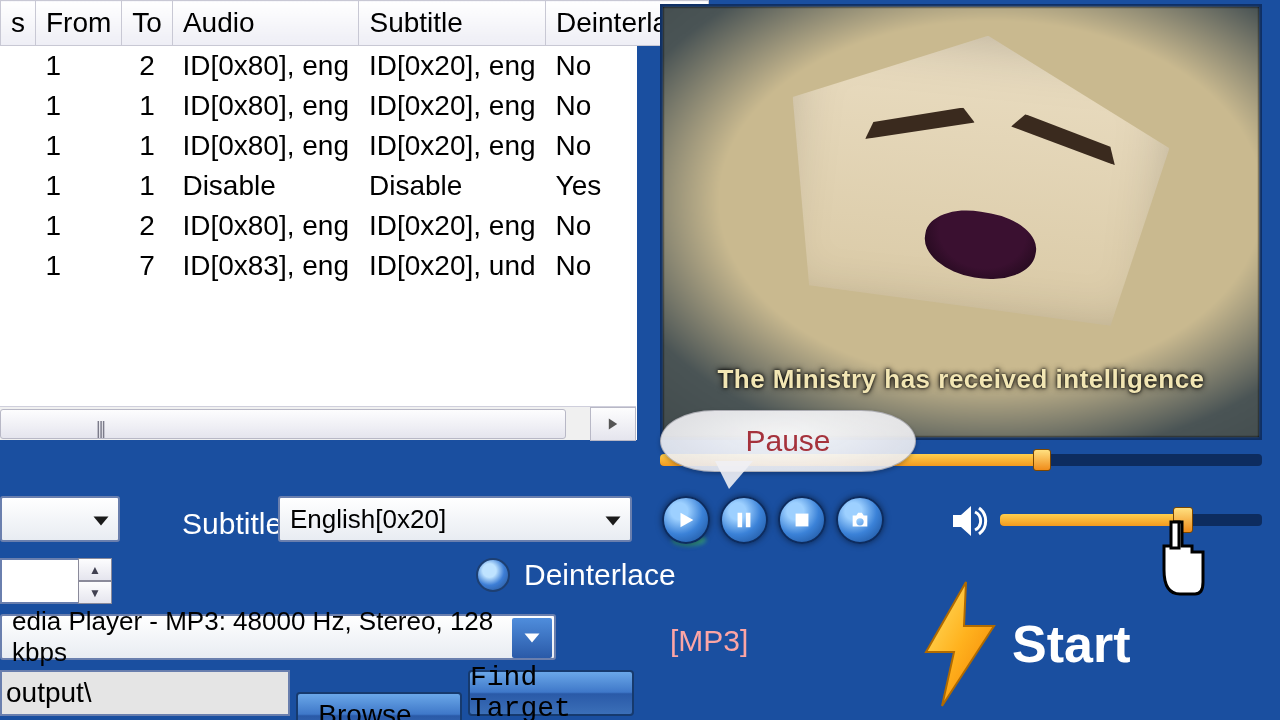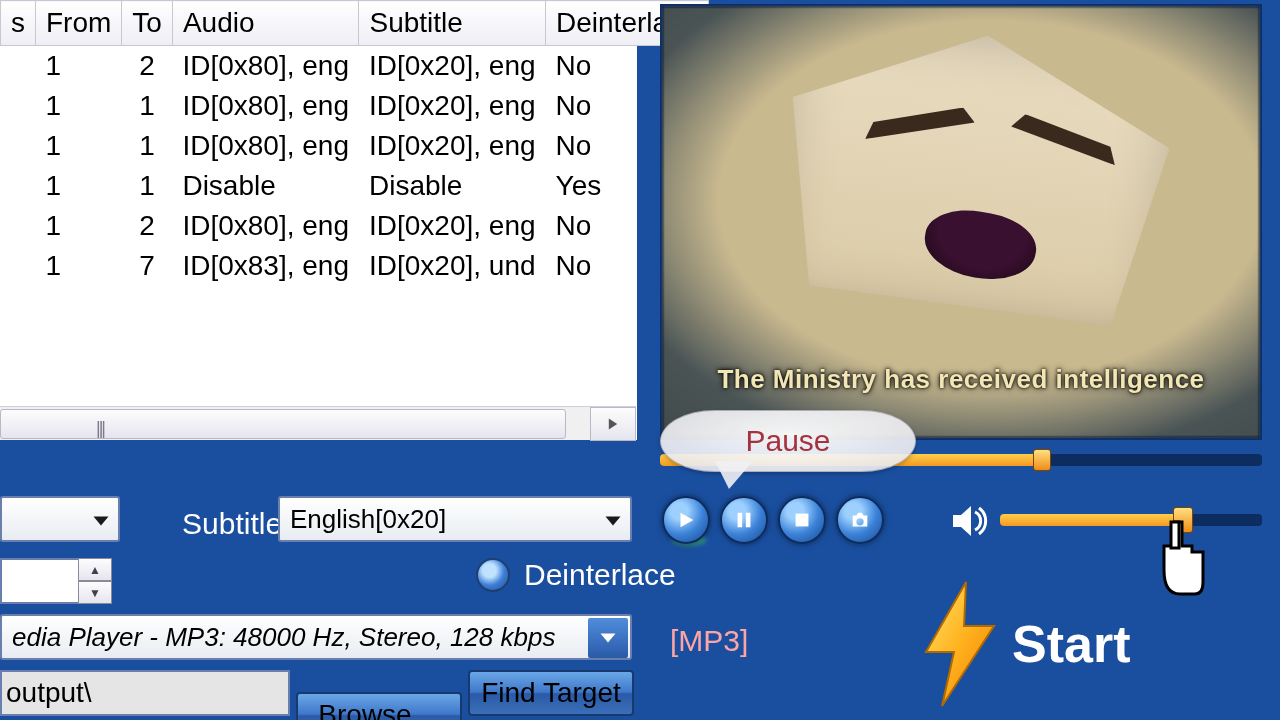--- a/index.html
+++ b/index.html
@@ -110,21 +110,21 @@
     display: flex; align-items: center; gap: 14px;
   }
   .radio-dot {
     width: 34px; height: 34px; border-radius: 50%;
     background: radial-gradient(circle at 38% 35%, #bfe3ff 0 25%, #3d7ed6 55%, #244f8a);
     border: 2px solid #1d3f72;
   }
   .deint span { color: #fff; font-size: 30px; }
 
   .dd-format {
-    left: 0; top: 614px; width: 632px; font-style: italic;
+    left: 0; top: 614px; width: 556px;
   }
   .dd-format .chev-box {
     position: absolute; right: 2px; top: 2px; width: 40px; height: 40px;
     background: linear-gradient(#4f8ddc,#2a5aa8);
     border-radius: 2px;
     display:flex;align-items:center;justify-content:center;
   }
 
   .outpath {
     position: absolute; left: 0; top: 670px; width: 290px; height: 46px;
@@ -135,21 +135,21 @@
   .btn3d {
     position: absolute; height: 46px;
     background: linear-gradient(#6aa7e8,#3f78c9 48%,#2a5aa8 52%,#3b6fb8);
     border: 2px solid #163a6e;
     border-radius: 4px;
     color: #000;
     font-size: 28px;
     display:flex;align-items:center;justify-content:center;
   }
   .btn-browse { left: 296px; top: 692px; width: 166px; }
-  .btn-find   { left: 468px; top: 670px; width: 166px; }
+  .btn-find   { left: 468px; top: 670px; width: 166px; font-family: Liberation Mono, monospace; }
 
   
   .preview {
     position: absolute;
     left: 660px; top: 4px;
     width: 602px; height: 436px;
     background: #000;
     border: 3px solid #0e2f66;
   }
   .movie-scene {

